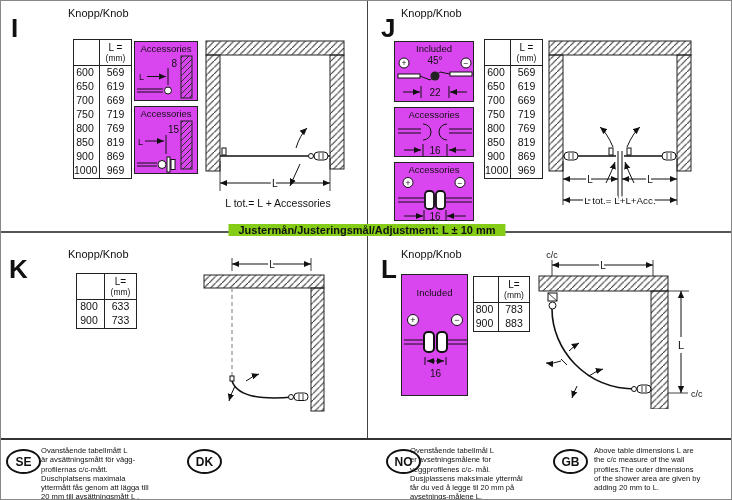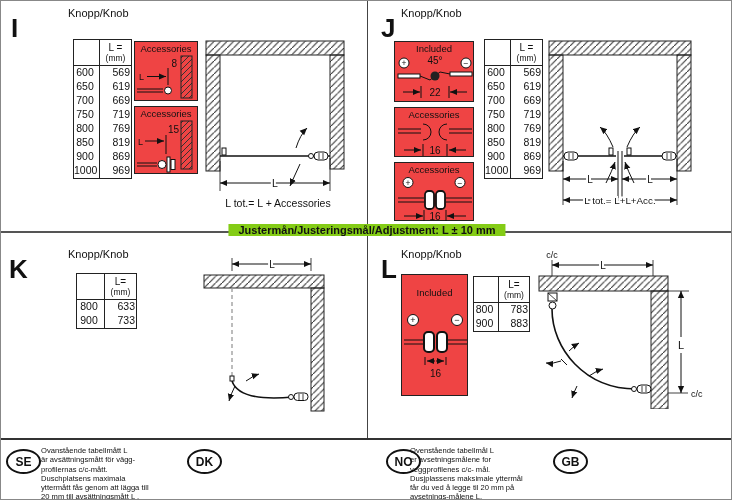--- a/index.html
+++ b/index.html
@@ -8,25 +8,25 @@
   .abs{position:absolute}
   .qletter{position:absolute;font-size:26px;font-weight:bold;line-height:1}
   .qtitle{position:absolute;font-size:11px;font-weight:normal;line-height:1}
   .vdivider{position:absolute;left:366px;top:0;width:1px;height:437px;background:#444}
   .adjust-line{position:absolute;left:0;right:0;top:230px;height:2px;background:#555}
   .adjust-text{position:absolute;top:223px;left:366px;transform:translateX(-50%);background:#84cc16;
                padding:0 10px;font-size:11px;font-weight:bold;white-space:nowrap}
   .footer-line{position:absolute;left:0;right:0;top:437px;height:2px;background:#333}
   .dim-table{position:absolute;border-collapse:collapse;table-layout:fixed;background:#fff;border:1.5px solid #222}
   .dim-table td{font-size:10.5px;line-height:1;padding:0 3px 1px 0;text-align:center;height:13px;overflow:hidden}
-  .dim-table td.c2{border-left:1px solid #222;text-align:right;padding:0 1px 1px 1px}
+  .dim-table td.c2{border-left:1px solid #222;text-align:center;padding:0 1px 1px 1px}
   .dim-table tr.hd td{border-bottom:1px solid #222;text-align:center;padding:2px 0;height:auto}
   .dim-table .t1{display:block;font-size:10px;line-height:11px}
   .dim-table .t2{display:block;font-size:8.5px;line-height:10px}
-  .acc-box{position:absolute;border:1.2px solid #222;background:#ef4444;text-align:center;box-sizing:border-box}
+  .acc-box{position:absolute;border:1.2px solid #222;background:#d946ef;text-align:center;box-sizing:border-box}
   .acc-title{font-size:9.5px;line-height:12px;padding-top:1px;white-space:nowrap}
   .badge{position:absolute;width:31px;height:21px;border:2px solid #111;border-radius:50%;
          display:flex;align-items:center;justify-content:center;font-weight:bold;font-size:12px;background:#fff}
   .note{position:absolute;font-size:7.6px;line-height:9.3px;white-space:pre-line}
   svg{display:block;position:absolute}
   svg text{font-family:"Liberation Sans","DejaVu Sans",sans-serif;fill:#111;stroke:none}
   .ln{stroke:#111;stroke-width:1;fill:none}
   .thk{stroke:#111;stroke-width:1.6;fill:none}
   .thin{stroke:#111;stroke-width:0.8;fill:none}
   .wht{fill:#fff;stroke:#111;stroke-width:1}
@@ -559,14 +559,19 @@
 
   <div class="badge" style="left:385px;top:448px">NO</div>
   <div class="note" style="left:409px;top:445px;width:152px">Ovenstående tabellmål L
 er avsetningsmålene for
 veggprofilenes c/c- mål.
 Dusjplassens maksimale yttermål
 får du ved å legge til 20 mm på
 avsetnings-målene L.</div>
 
   <div class="badge" style="left:552px;top:448px">GB</div>
+  <div class="note" style="left:593px;top:445px;width:135px">Above table dimensions L are
+the c/c measure of the wall
+profiles.The outer dimensions
+of the shower area are given by
+adding 20 mm to L.</div>
 
 </div>
 
 </body></html>

